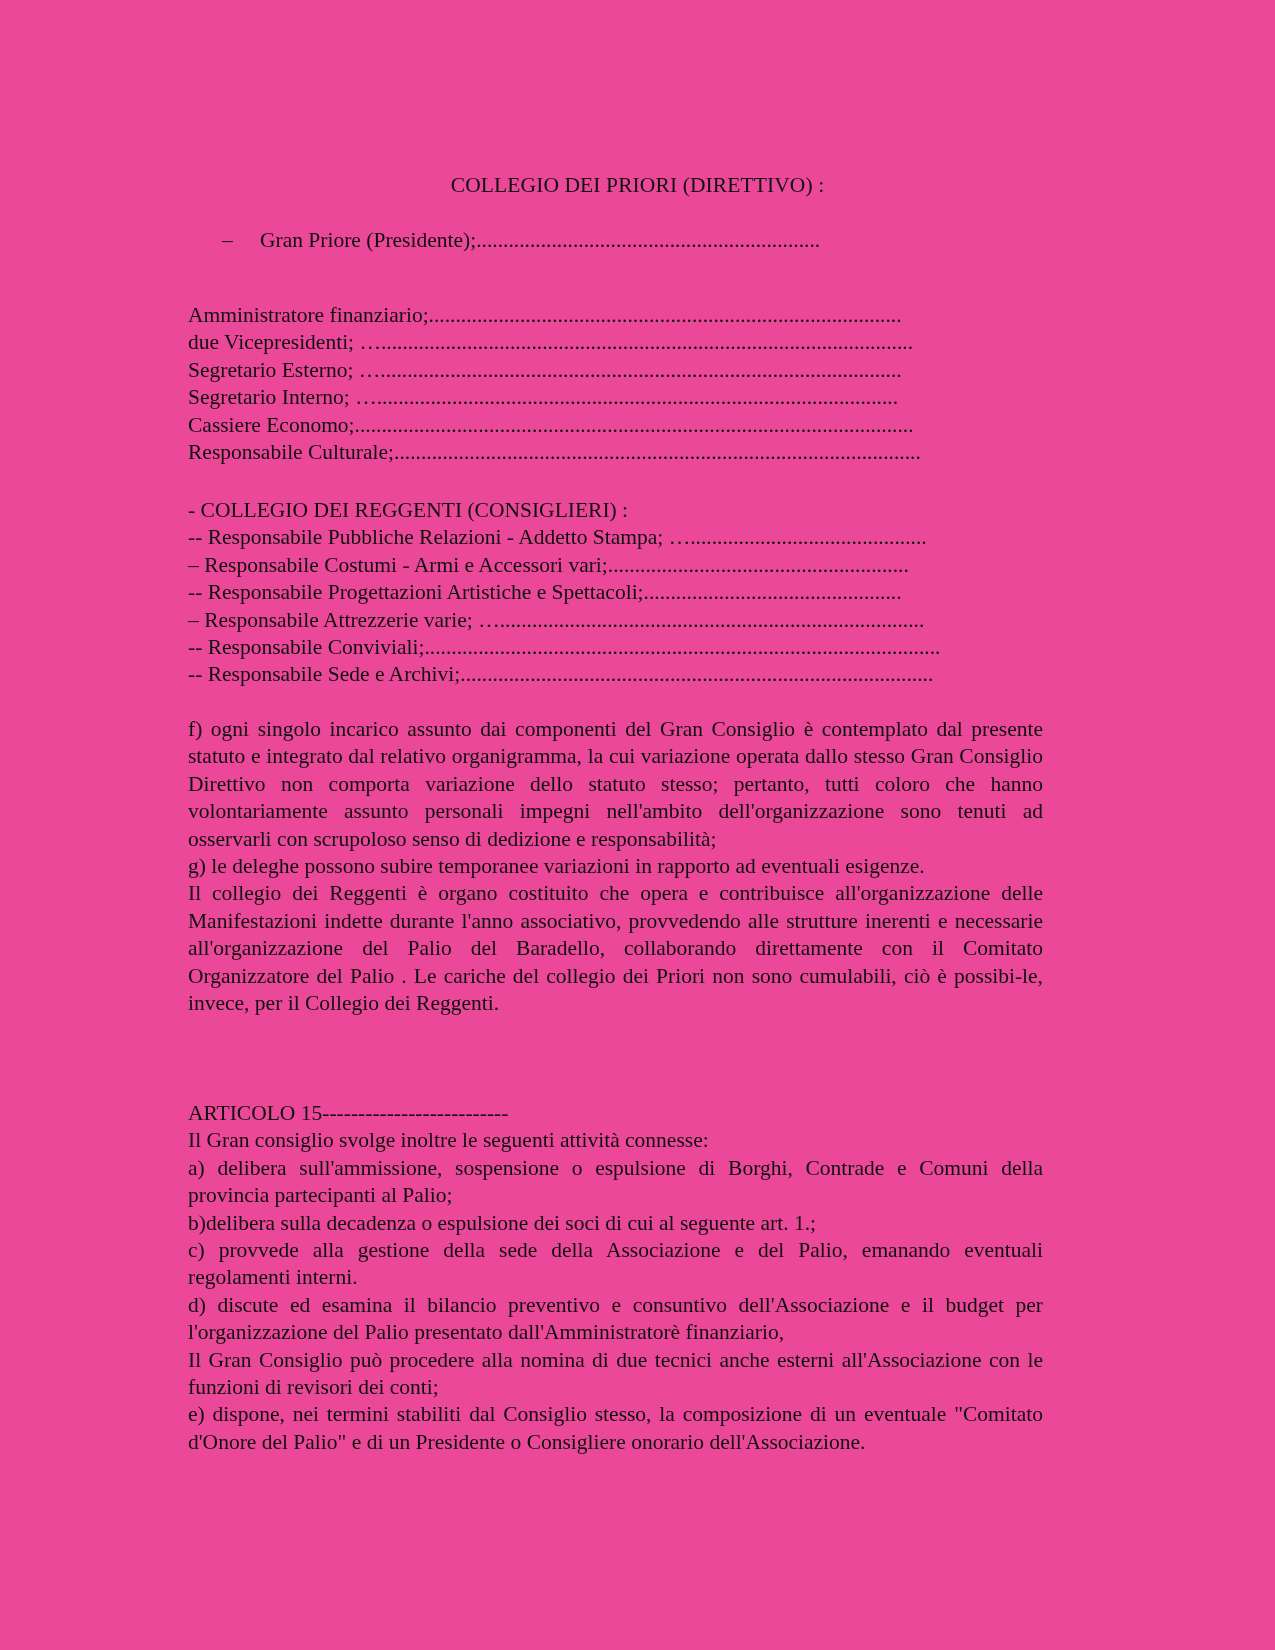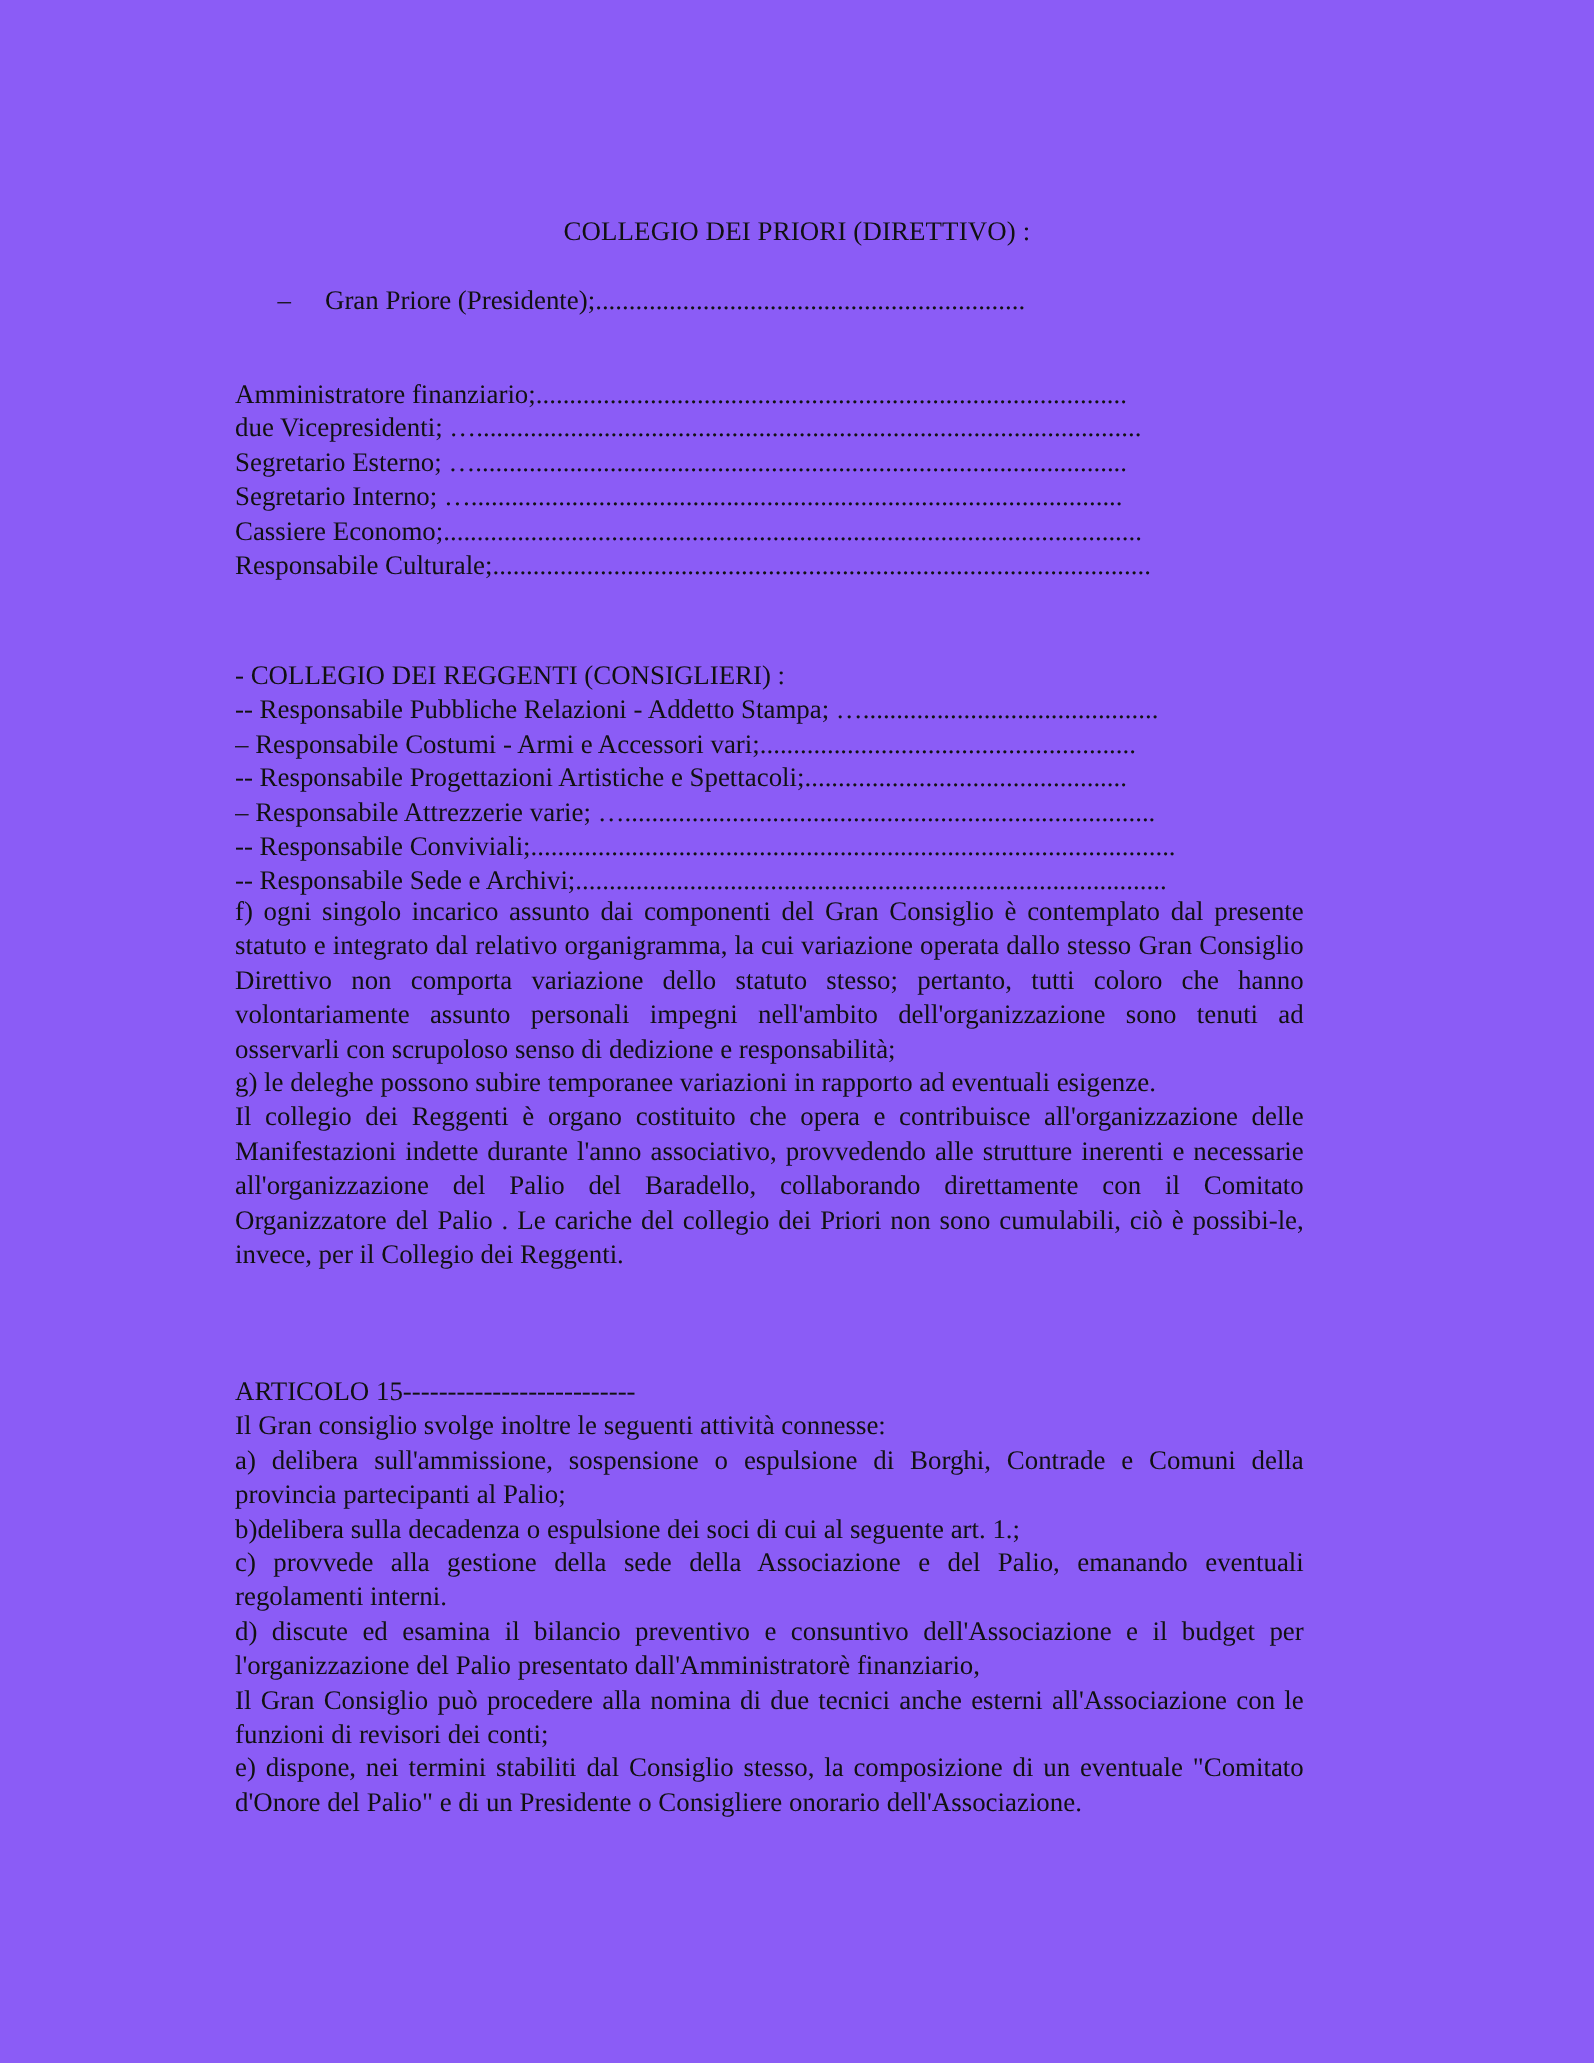--- a/index.html
+++ b/index.html
@@ -1,37 +1,37 @@
 <!DOCTYPE html>
 <html><head>
   <meta charset="utf-8">
   <style>
     html, body { margin: 0; padding: 0; background: #ffffff; }
     body { width: 1275px; height: 1650px; position: relative; overflow: hidden; }
     .page {
       position: absolute; left: 0; top: 0; width: 1275px; height: 1650px;
-      background: #8b5cf6; color: #111111;
+      background: #ec4899; color: #111111;
       font-family: "Liberation Serif", "DejaVu Serif", serif;
       font-size: 21.5px; line-height: 27.4px;
     }
     .title {
       position: absolute; top: 172px; left: 0; width: 1275px;
       text-align: center; letter-spacing: 0.1px;
     }
     .priore {
       position: absolute; top: 227px; left: 222px; white-space: nowrap;
     }
     .priore .dash { display: inline-block; width: 38px; }
     .block {
       position: absolute; left: 188px; width: 855px;
     }
     .line { white-space: nowrap; overflow: hidden; height: 27.4px; }
     .leader { white-space: nowrap; }
     .priori { top: 282px; margin-top: 20px; }
-    .reggenti { top: 527px; }
+    .reggenti { top: 497px; }
     .para-f { top: 716px; }
     .just { text-align: justify; text-align-last: left; }
     .art15 { top: 1100px; }
     p { margin: 0; }
   </style>
 </head>
 <body>
 
 <div class="page">
 

